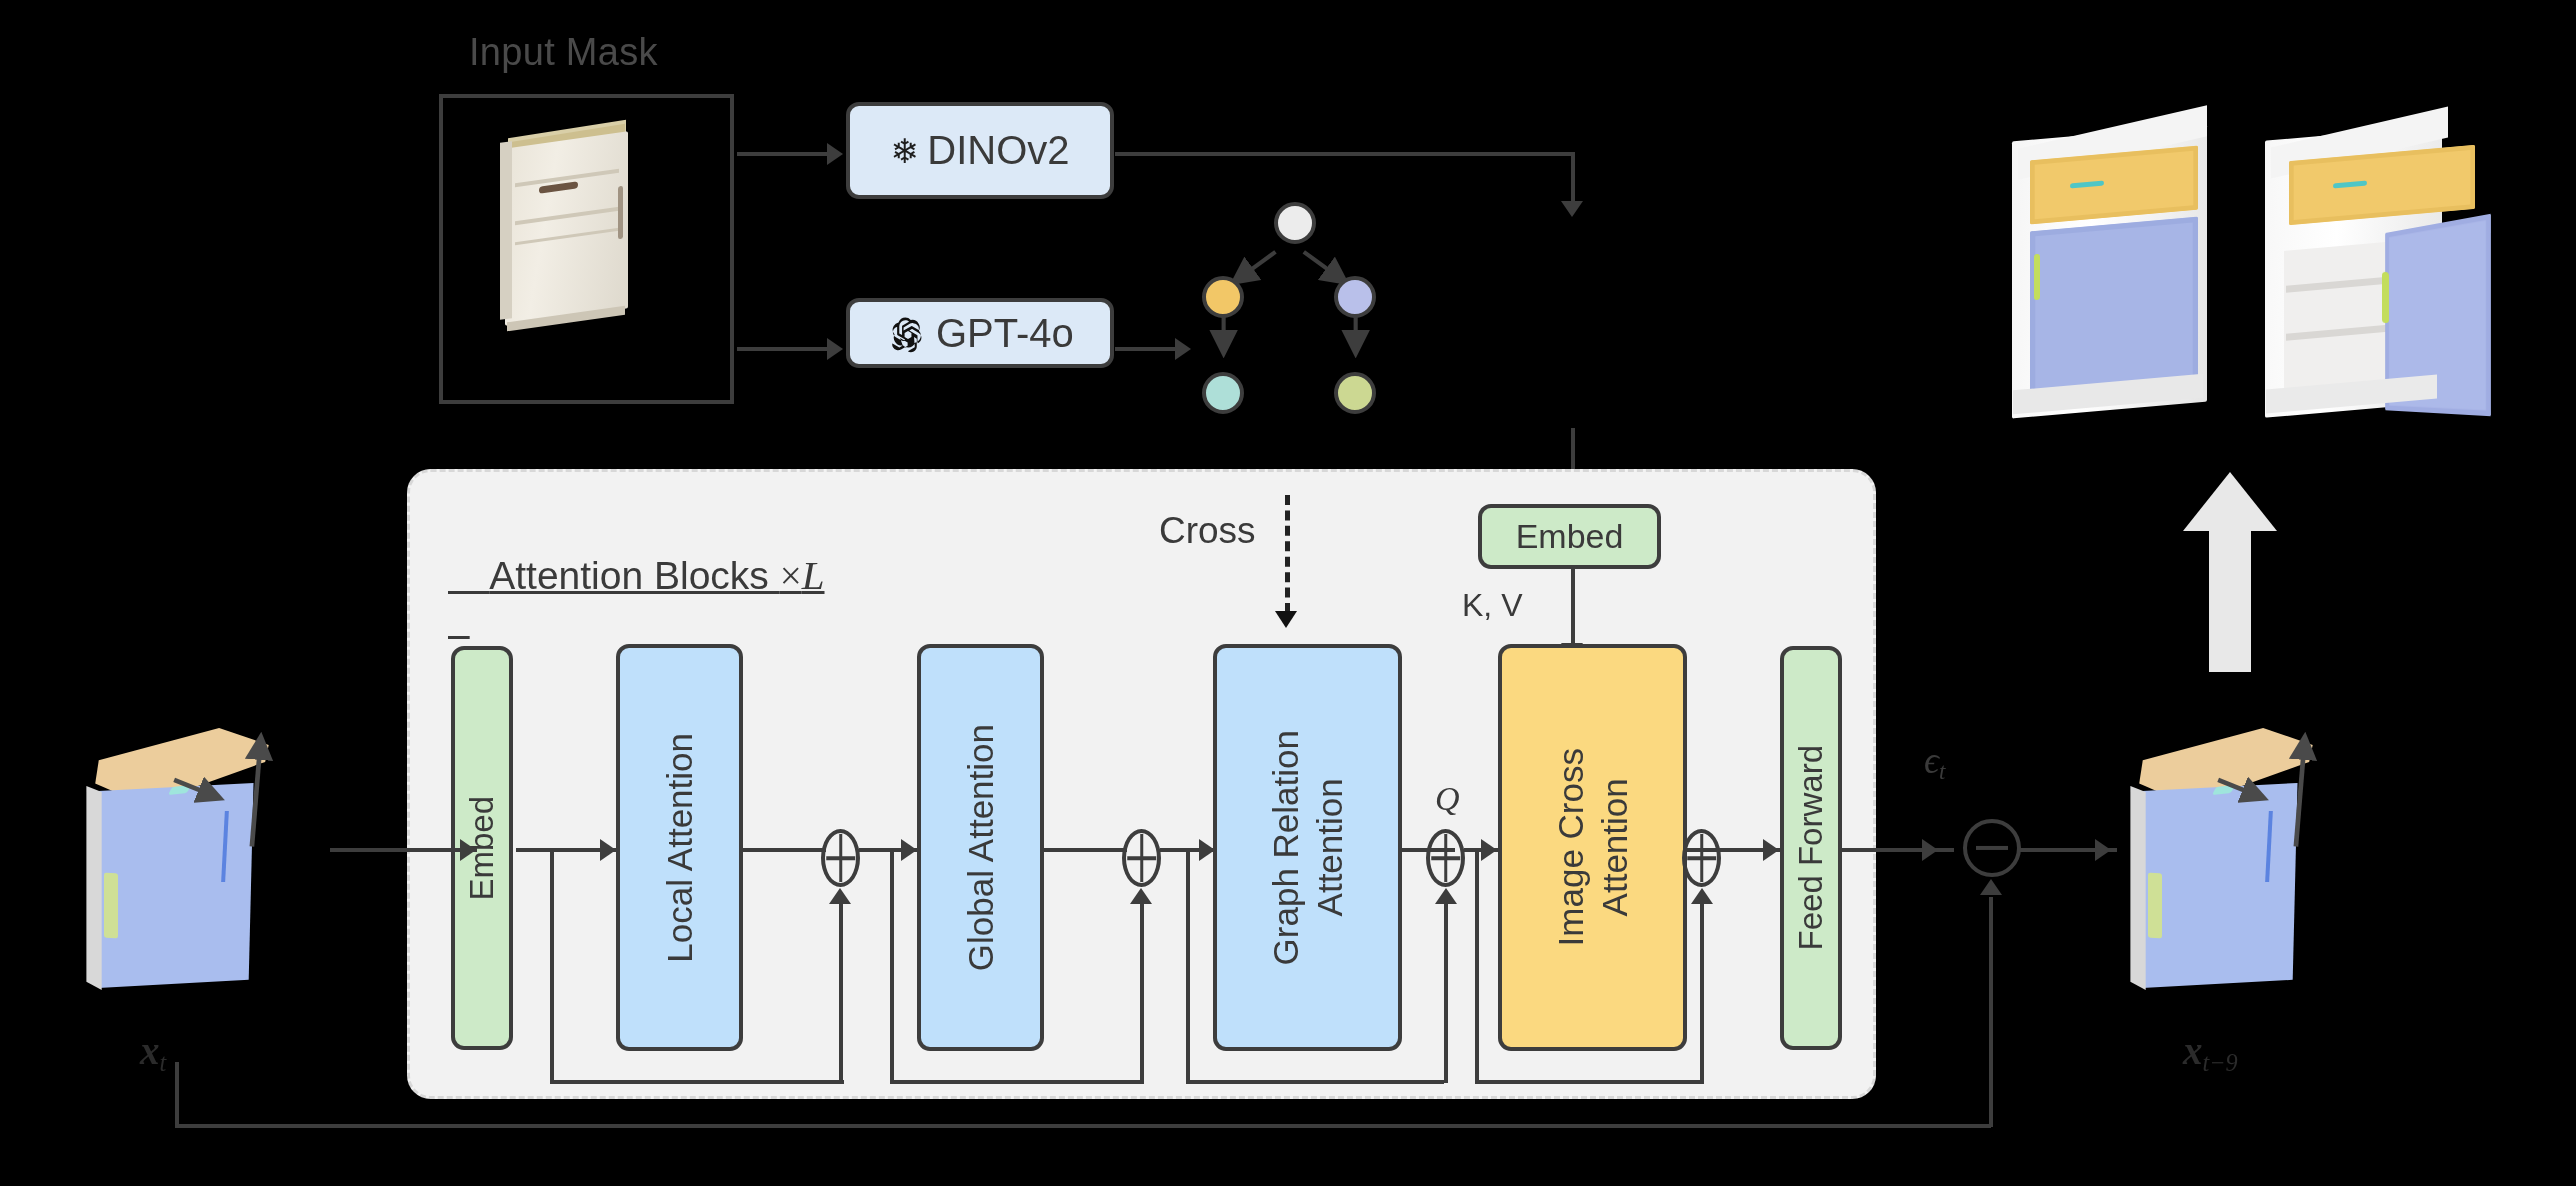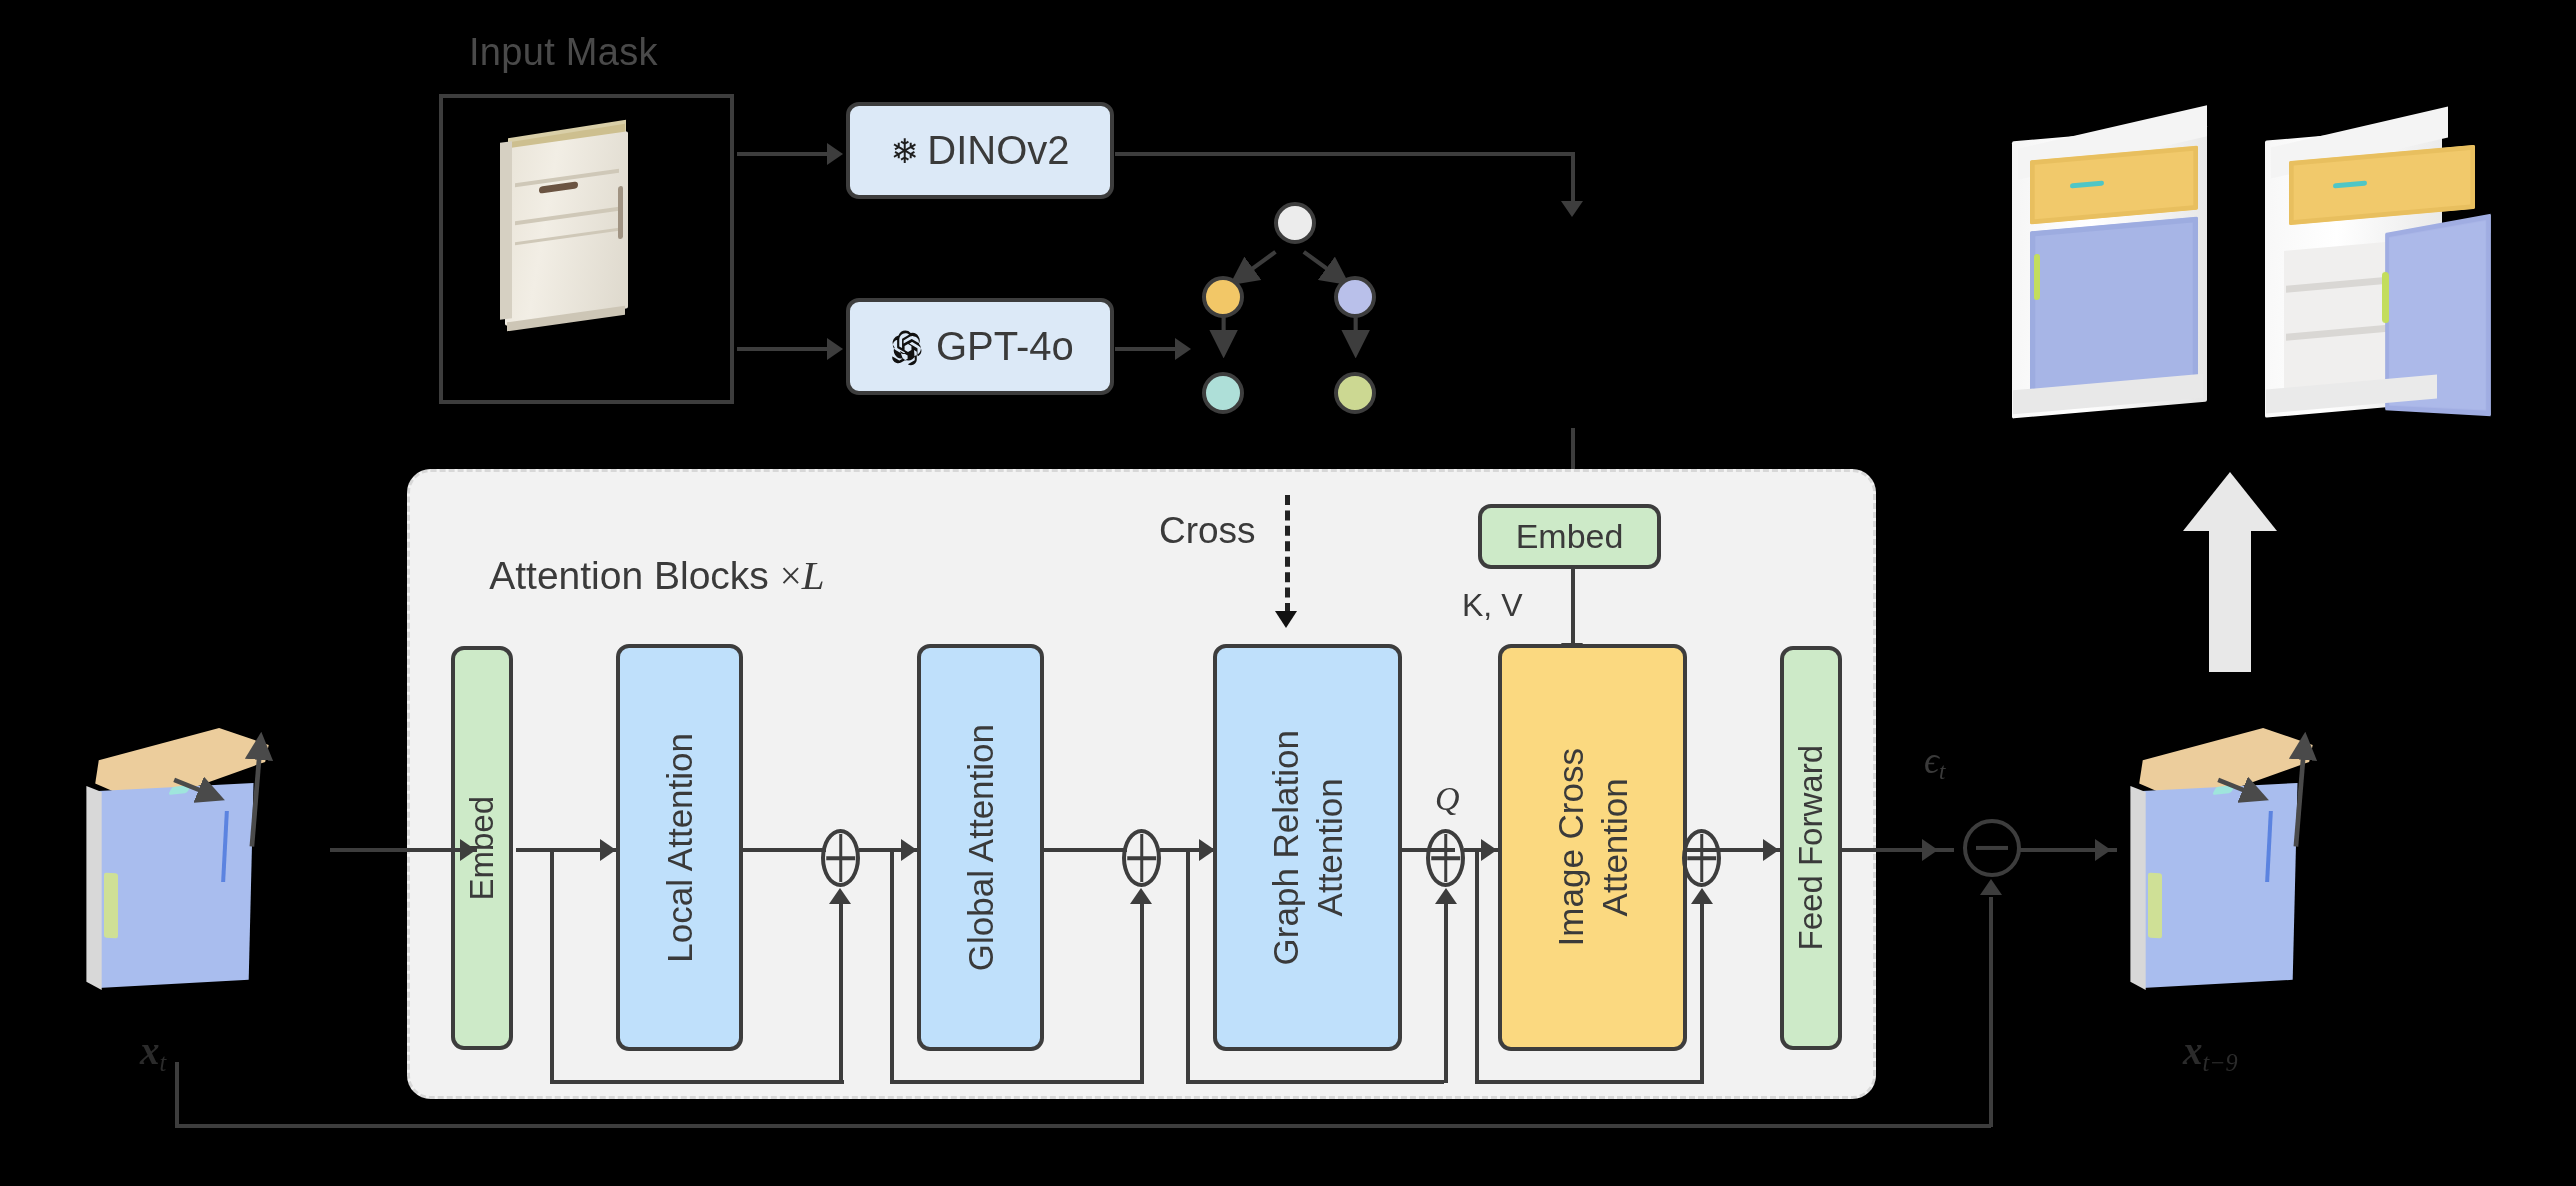--- a/index.html
+++ b/index.html
@@ -113,21 +113,21 @@
   <div class="abs arrowR" style="left:827px;top:143px;"></div>
 
   <div class="abs hline" style="left:737px;top:347px;width:91px;"></div>
   <div class="abs arrowR" style="left:827px;top:338px;"></div>
 
   <div class="abs rbox blue" style="left:846px;top:102px;width:268px;height:97px;">
     <span style="font-size:34px;line-height:1;margin-right:8.3px;color:#1e1e1e;">❄</span>
     <span style="font-size:40px;">DINOv2</span>
   </div>
 
-  <div class="abs rbox blue" style="left:846px;top:298px;width:268px;height:97px;">
+  <div class="abs rbox blue" style="left:846px;top:298px;width:268px;height:70px;">
     <span style="margin-right:10.6px;display:inline-flex;">
       <svg width="39" height="39" viewBox="0 0 24 24" aria-hidden="true">
         <path d="M11.9 2.2c-1.9 0-3.6 1.2-4.2 3a4.43 4.43 0 0 0-2.96 2.15 4.45 4.45 0 0 0 .55 5.22 4.43 4.43 0 0 0 .24 4.48 4.45 4.45 0 0 0 4.79 2.13 4.43 4.43 0 0 0 3.34 1.49c1.9 0 3.58-1.21 4.18-3.02a4.43 4.43 0 0 0 2.96-2.15 4.45 4.45 0 0 0-.55-5.21 4.43 4.43 0 0 0-.24-4.49 4.45 4.45 0 0 0-4.79-2.13A4.43 4.43 0 0 0 11.9 2.2Zm0 1.66c.86 0 1.68.3 2.33.85l-.11.06-3.93 2.27a.64.64 0 0 0-.32.55v5.4l-1.7-.98V7.5a3.65 3.65 0 0 1 3.73-3.64Zm4.84 1.78a3.65 3.65 0 0 1 3.02 1.81c.42.73.57 1.58.43 2.4l-.11-.07-3.93-2.27a.64.64 0 0 0-.64 0l-4.68 2.7v-1.96l4.05-2.34c.57-.33 1.22-.5 1.86-.27Zm-9.9 2.2v4.62c0 .23.12.44.32.55l4.68 2.7-1.7.98-4.05-2.34a3.65 3.65 0 0 1-1.34-4.98 3.63 3.63 0 0 1 2.09-1.53Zm9.08 1.3 4.05 2.34a3.65 3.65 0 0 1 1.34 4.98c-.43.75-1.12 1.3-1.93 1.57v-4.63a.64.64 0 0 0-.32-.55l-4.68-2.7 1.54-.9Zm-2.37 1.37 2.1 1.21v2.43l-2.1 1.21-2.1-1.21v-2.43l2.1-1.21Zm3.7 3.72 1.7.98v4.68a3.65 3.65 0 0 1-5.59 3.09l.11-.06 3.93-2.27a.64.64 0 0 0 .32-.55l-.47-5.87Zm-8.62.6 4.68 2.7v1.96l-4.05 2.34a3.65 3.65 0 0 1-4.98-1.34 3.63 3.63 0 0 1-.4-2.37l.11.07 3.93 2.27a.64.64 0 0 0 .64 0l1.77-1.02-1.7-4.61Z" fill="#111"></path>
       </svg>
     </span>
     <span style="font-size:40px;">GPT-4o</span>
   </div>
 
   <div class="abs hline" style="left:1115px;top:347px;width:62px;"></div>
   <div class="abs arrowR" style="left:1175px;top:338px;"></div>
@@ -153,21 +153,21 @@
   <div class="abs hline" style="left:1115px;top:152px;width:460px;"></div>
   <div class="abs vline" style="left:1571px;top:152px;height:53px;"></div>
   <div class="abs arrowD" style="left:1561px;top:201px;"></div>
 
 
   <div class="abs vline" style="left:1571px;top:428px;height:76px;"></div>
   <div class="abs arrowD" style="left:1561px;top:498px;"></div>
 
   <div class="abs blockpanel" style="left:407px;top:469px;width:1469px;height:630px;"></div>
 
-  <div class="abs" style="left:448px;top:507px;font-size:39px;color:#3a3a3a;white-space:pre;">
+  <div class="abs" style="left:448px;top:507px;font-size:39px;color:#3a3a3a;white-space:pre;text-decoration:underline;">
     <span>Attention Blocks </span><span style="font-family:'Liberation Serif',serif;">×</span><span class="mathit" style="font-size:41px;">L</span>
   </div>
 
   <div class="abs" style="left:1159px;top:510px;font-size:37px;color:#3a3a3a;">Cross</div>
   <div class="abs dash-v" style="left:1285px;top:495px;height:118px;"></div>
   <div class="abs" style="left:1275px;top:611px;width:0;height:0;
               border-left:11.2px solid transparent;border-right:11.2px solid transparent;
               border-top:17.7px solid #111;"></div>
 
   <div class="abs rbox green" style="left:1478px;top:504px;width:183px;height:65px;">

